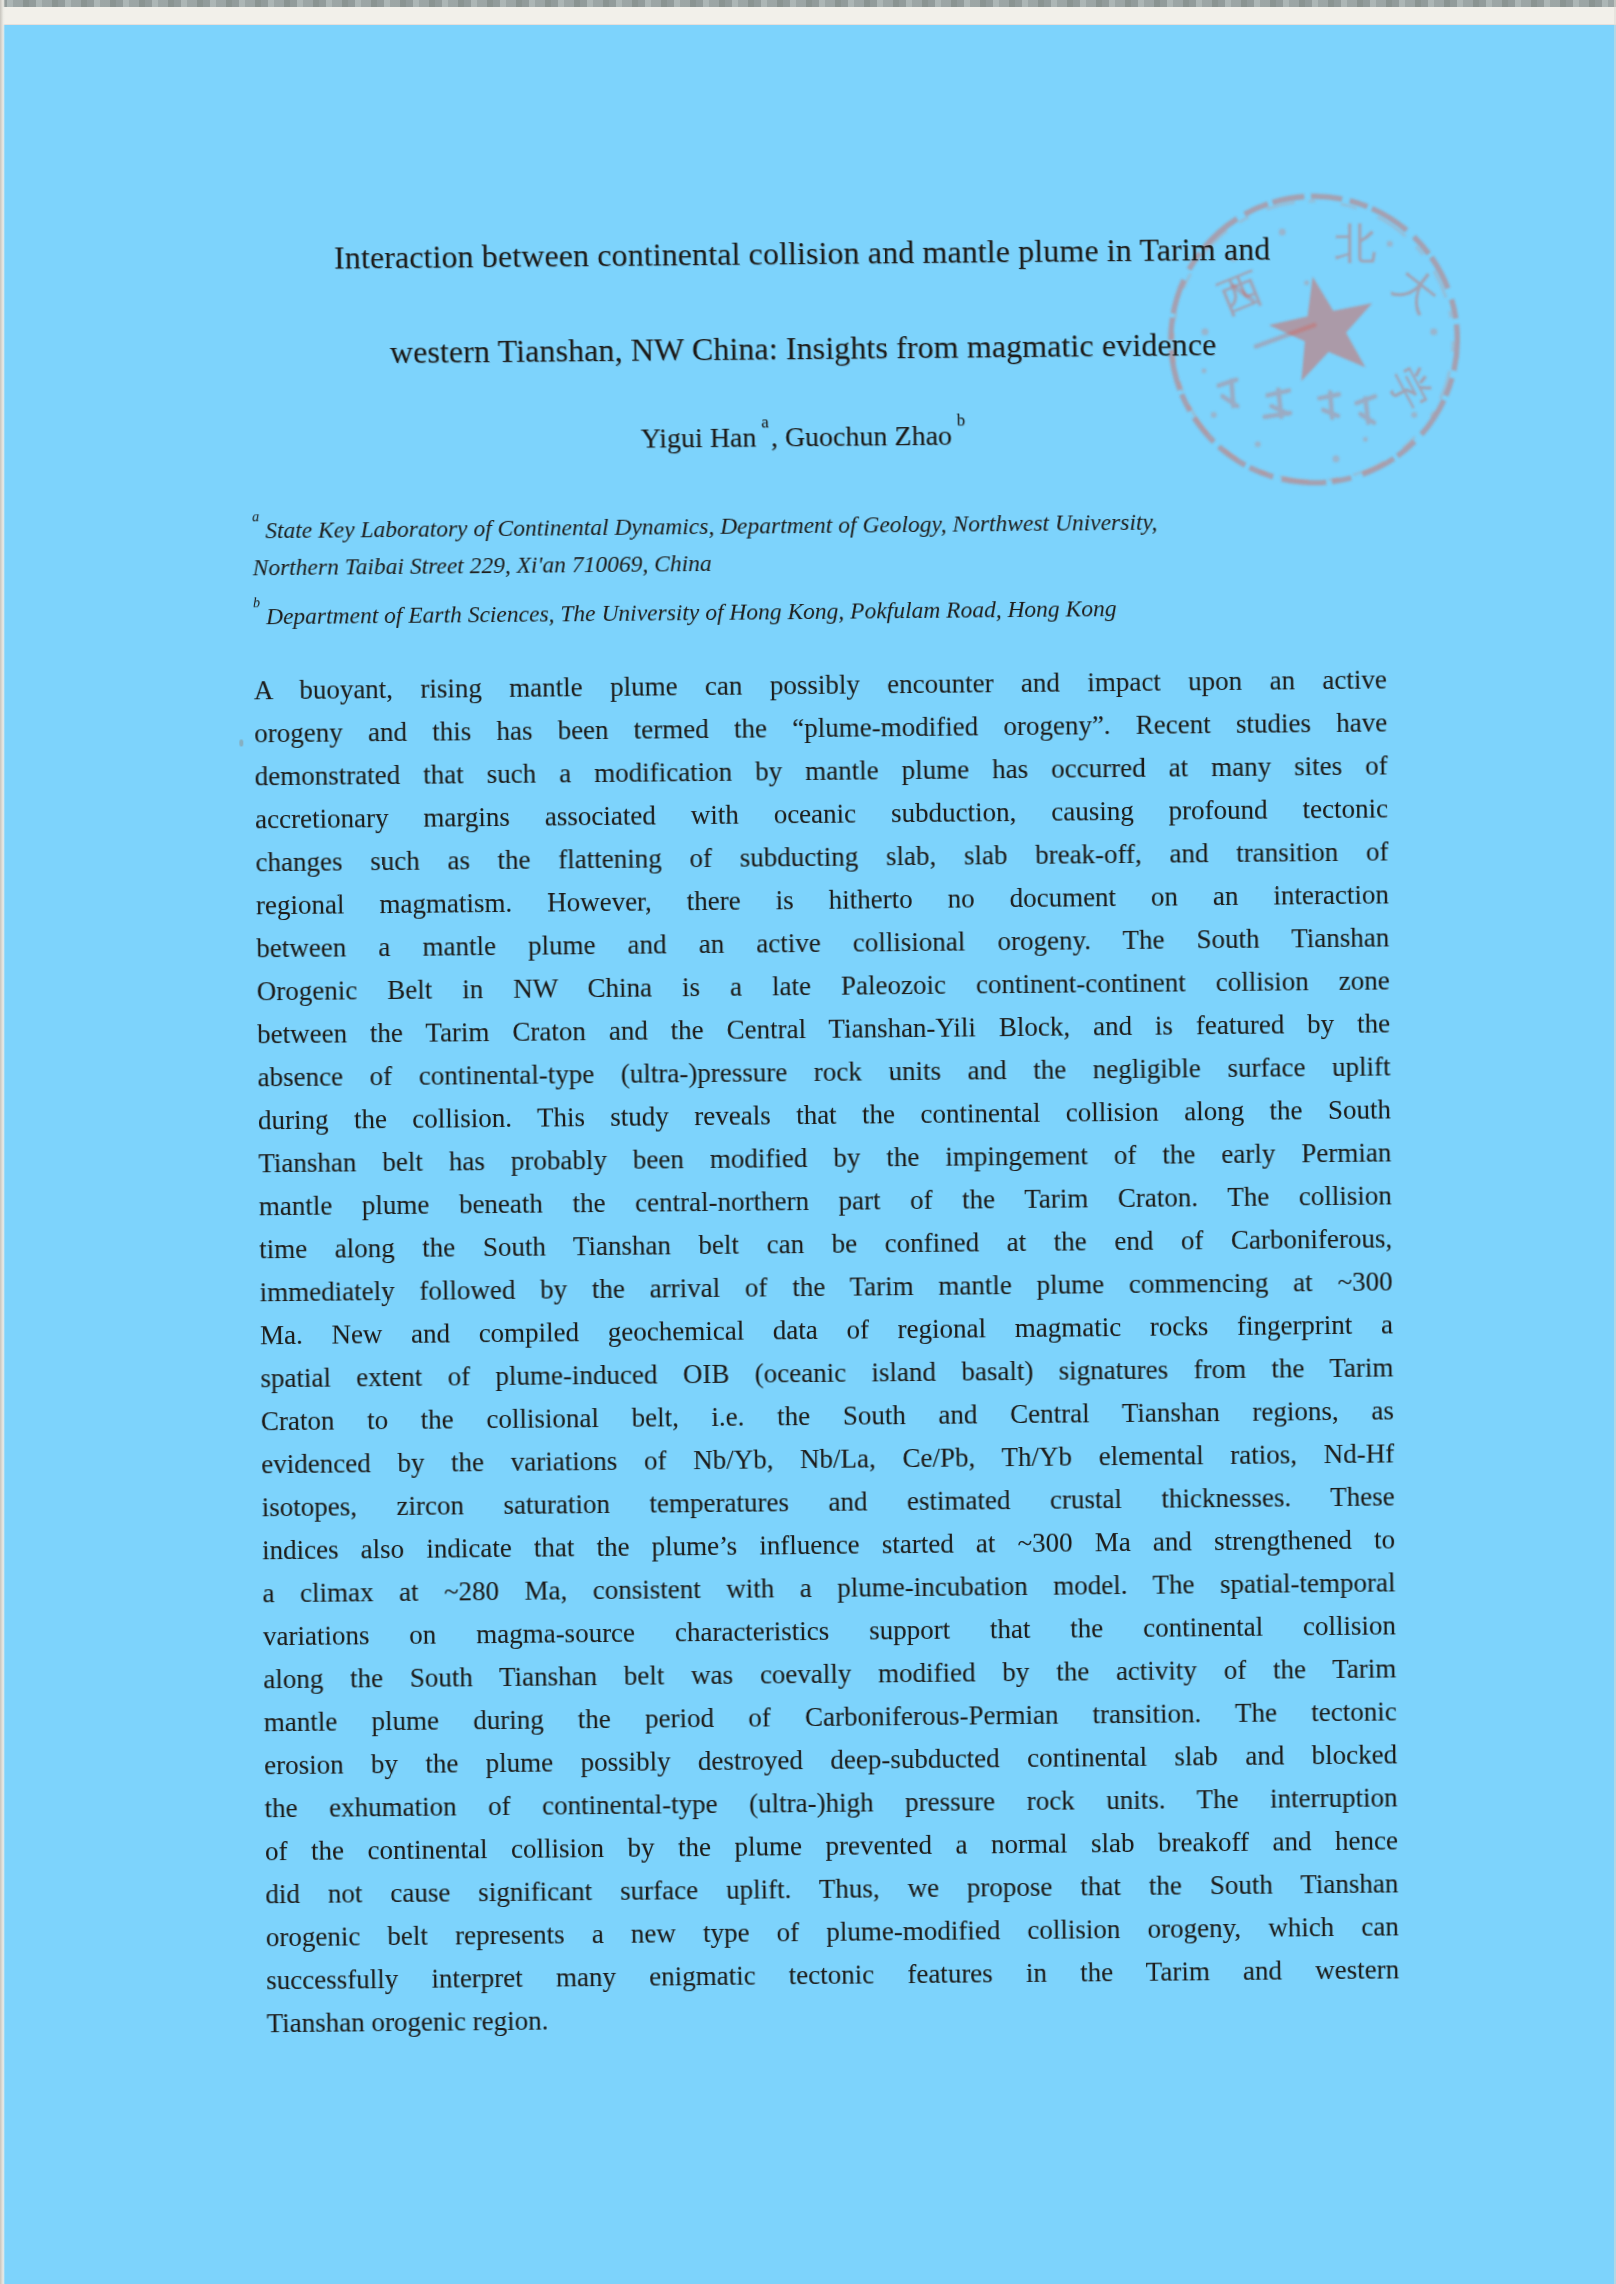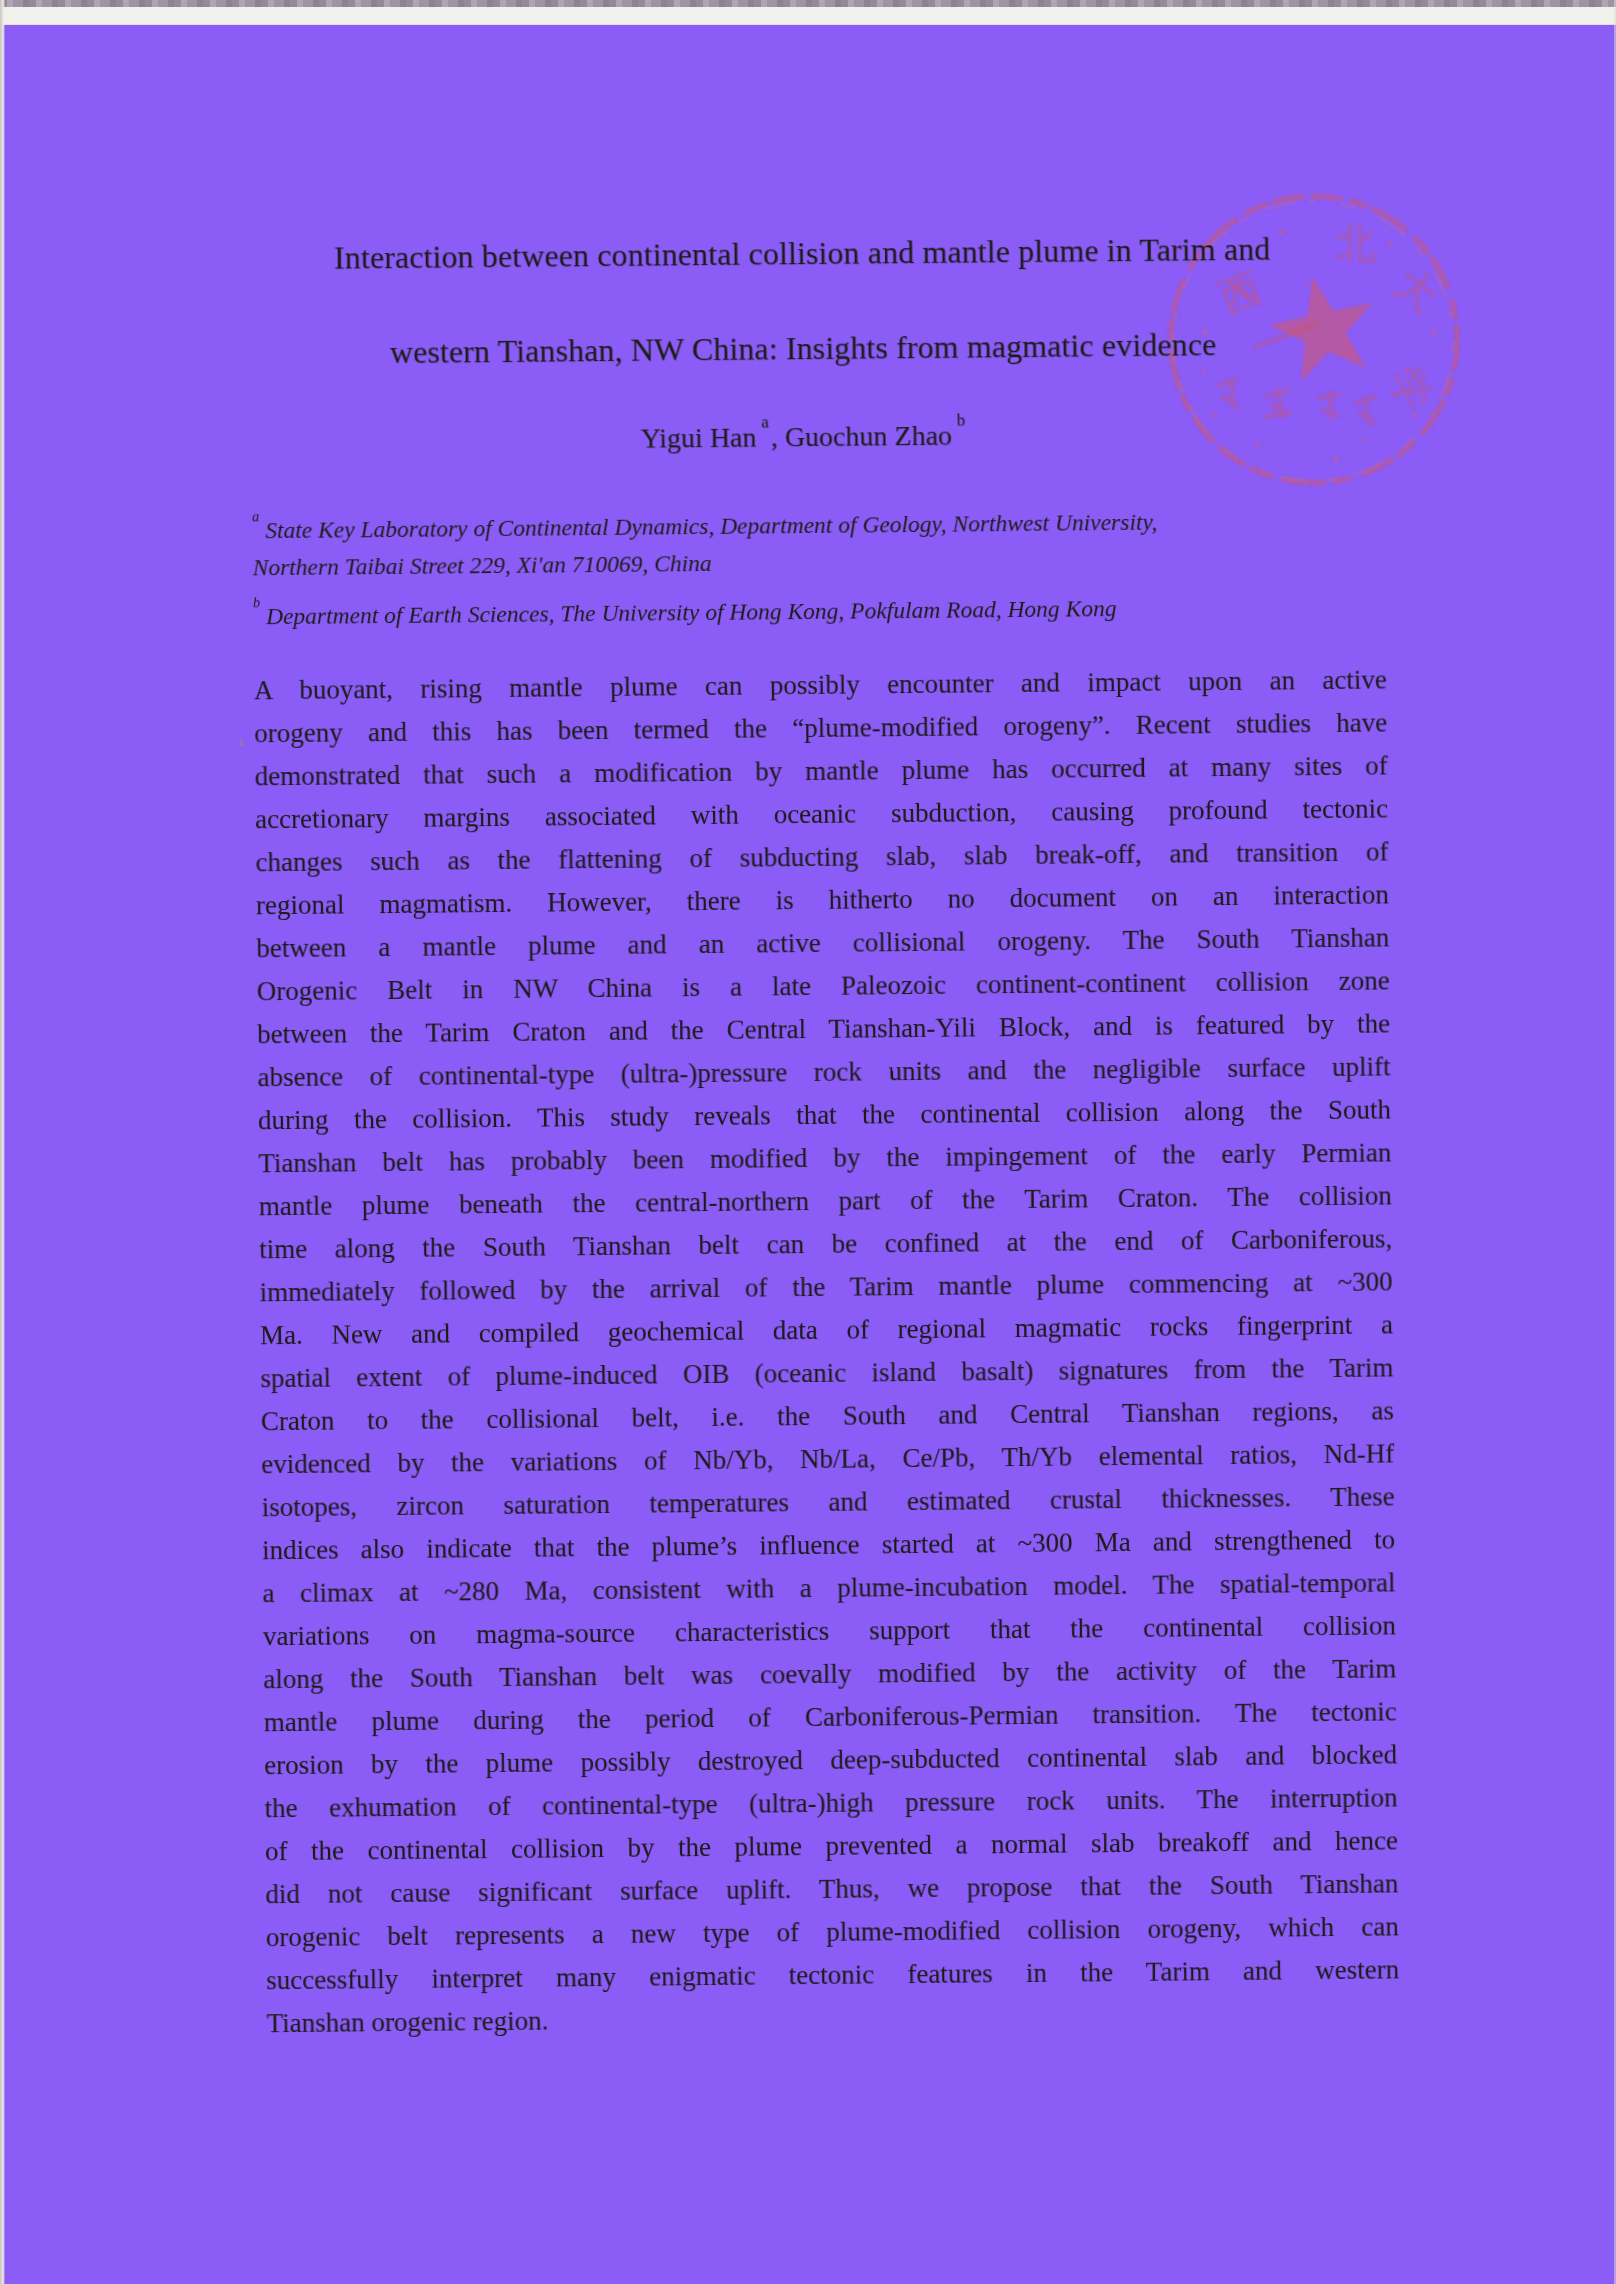--- a/index.html
+++ b/index.html
@@ -1,21 +1,21 @@
 <!DOCTYPE html>
 <html style="font-size:7.8px"><head>
 <meta charset="utf-8">
 <style>
   html,body{margin:0;padding:0;}
   body{
     width:1617px;height:2284px;position:relative;
     background:#fbfaf7;overflow:hidden;
     font-family:"Liberation Serif","DejaVu Serif",serif;
   }
-  .page{position:absolute;inset:0;background:#8b5cf6;}
+  .page{position:absolute;inset:0;background:#7dd3fc;}
   
   .edge-top{
     position:absolute;top:0;left:0;right:0;height:6.8px;
     background:repeating-linear-gradient(90deg,#96928a 0 6.8px,#b5b1a9 6.8px 13.2px,#a29e96 13.2px 22.5px,#8d897f 22.5px 29px);
     opacity:.85;
   }
   .band-top{
     position:absolute;top:6.8px;left:0;right:0;height:17.6px;
     background:#f2f0ea;border-bottom:0.5px solid #e6dfdb;
   }

